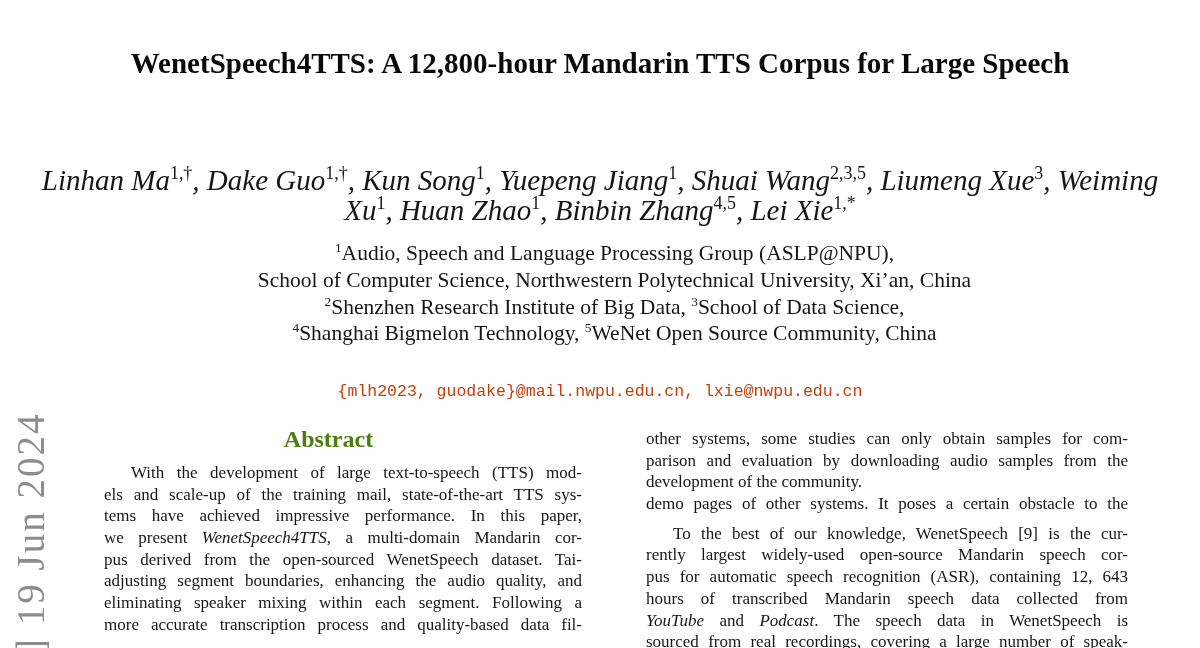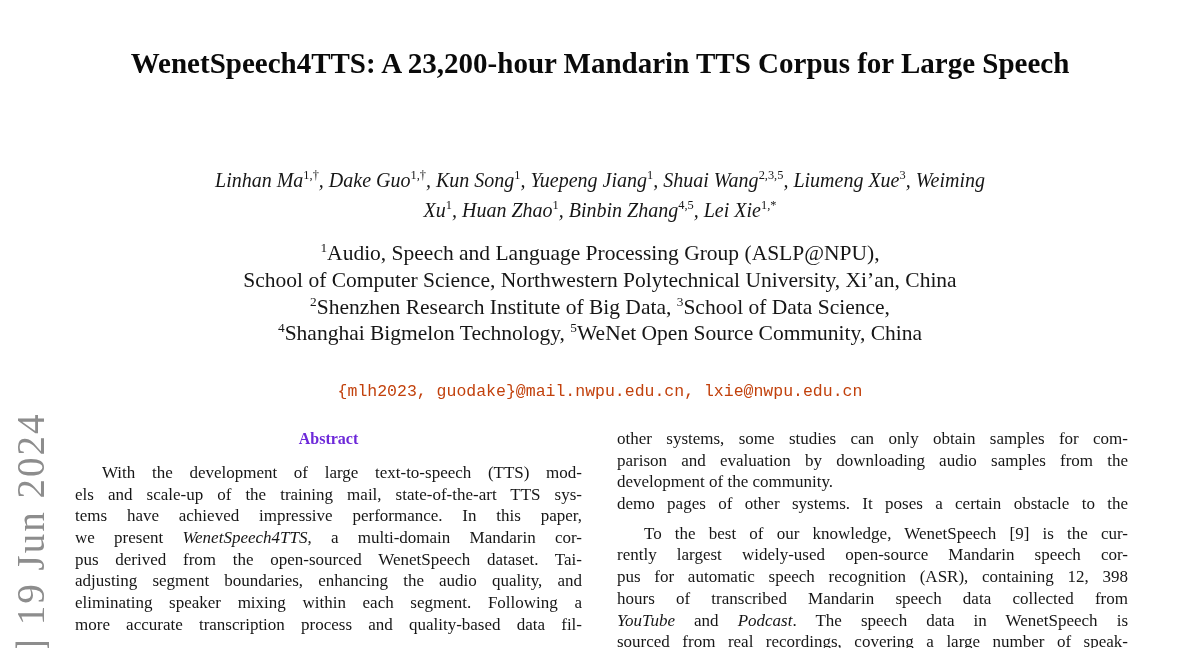--- a/index.html
+++ b/index.html
@@ -36,21 +36,21 @@
     line-height: 35px;
     color: #0a0a0a;
     white-space: nowrap;
   }
 
   
   .authors {
     position: absolute; left: 0; right: 0; top: 166px;
     text-align: center;
     font-style: italic;
-    font-size: 20px;
+    font-size: 29px;
     line-height: 29.5px;
     white-space: nowrap;
   }
   .authors sup, .affils sup {
     font-size: 62%;
     font-style: normal;
     line-height: 0;
   }
 
   
@@ -76,46 +76,47 @@
     white-space: nowrap;
   }
 
   
   .col-left  { position: absolute; left: 75px;  top: 424px; width: 507px; }
   .col-right { position: absolute; left: 617px; top: 428px; width: 511px; }
 
   .abstract-heading {
     text-align: center;
     font-weight: bold;
-    font-size: 16px;
+    font-size: 24px;
     line-height: 30px;
     margin-bottom: 8px;
-    color: #6d28d9;
+    color: #4d7c0f;
   }
 
   .tline {
     font-size: 17px;
     line-height: 21.7px;
     height: 21.7px;
     overflow: hidden;
     text-align: left;
+    padding-left: 29px;
   }
   .tline.just { text-align: justify; text-align-last: justify; }
   .tline.ind  { text-indent: 27px; }
   .para2 { margin-top: 8px; }
 </style>
 </head>
 <body>
 
 <div class="page">
 
   <div class="arxiv-strip">] 19 Jun 2024</div>
 
   <h1 class="title">
-    <div>WenetSpeech4TTS: A 23,200-hour Mandarin TTS Corpus for Large Speech</div>
+    <div>WenetSpeech4TTS: A 12,800-hour Mandarin TTS Corpus for Large Speech</div>
   </h1>
 
   <div class="authors">
     <div>Linhan Ma<sup>1,†</sup>, Dake Guo<sup>1,†</sup>, Kun Song<sup>1</sup>, Yuepeng Jiang<sup>1</sup>, Shuai Wang<sup>2,3,5</sup>, Liumeng Xue<sup>3</sup>, Weiming</div>
     <div>Xu<sup>1</sup>, Huan Zhao<sup>1</sup>, Binbin Zhang<sup>4,5</sup>, Lei Xie<sup>1,*</sup></div>
   </div>
 
   <div class="affils">
       <div class="tline"><sup>1</sup>Audio, Speech and Language Processing Group (ASLP@NPU),</div>
       <div class="tline">School of Computer Science, Northwestern Polytechnical University, Xi’an, China</div>
@@ -142,20 +143,20 @@
   <div class="col-right">
     <div class="para">
         <div class="tline just">other systems, some studies can only obtain samples for com-</div>
         <div class="tline just">parison and evaluation by downloading audio samples from the</div>
         <div class="tline">development of the community.</div>
         <div class="tline just">demo pages of other systems.  It poses a certain obstacle to the</div>
       </div>
     <div class="para para2">
         <div class="tline just ind">To the best of our knowledge, WenetSpeech [9] is the cur-</div>
         <div class="tline just">rently largest widely-used open-source Mandarin speech cor-</div>
-        <div class="tline just">pus for automatic speech recognition (ASR), containing 12, 398</div>
+        <div class="tline just">pus for automatic speech recognition (ASR), containing 12, 643</div>
         <div class="tline just">hours of transcribed Mandarin speech data collected from</div>
         <div class="tline just"><i>YouTube</i> and <i>Podcast</i>.  The speech data in WenetSpeech is</div>
         <div class="tline just">sourced from real recordings, covering a large number of speak-</div>
       </div>
   </div>
 
 </div>
 
 </body></html>

